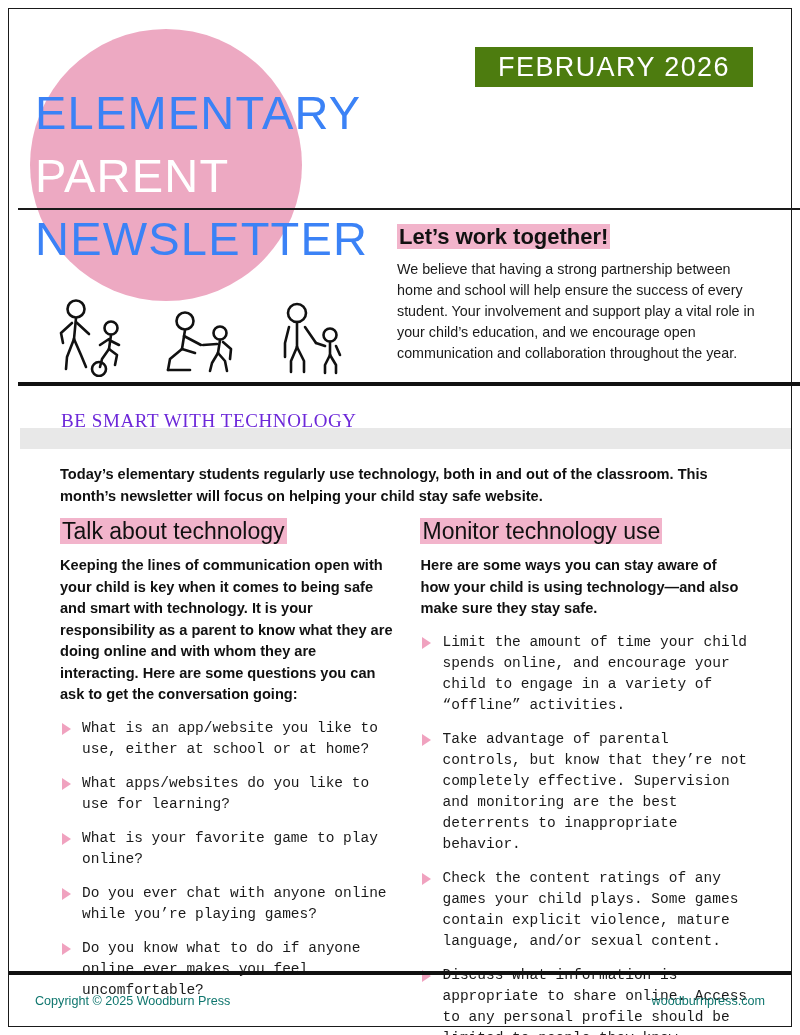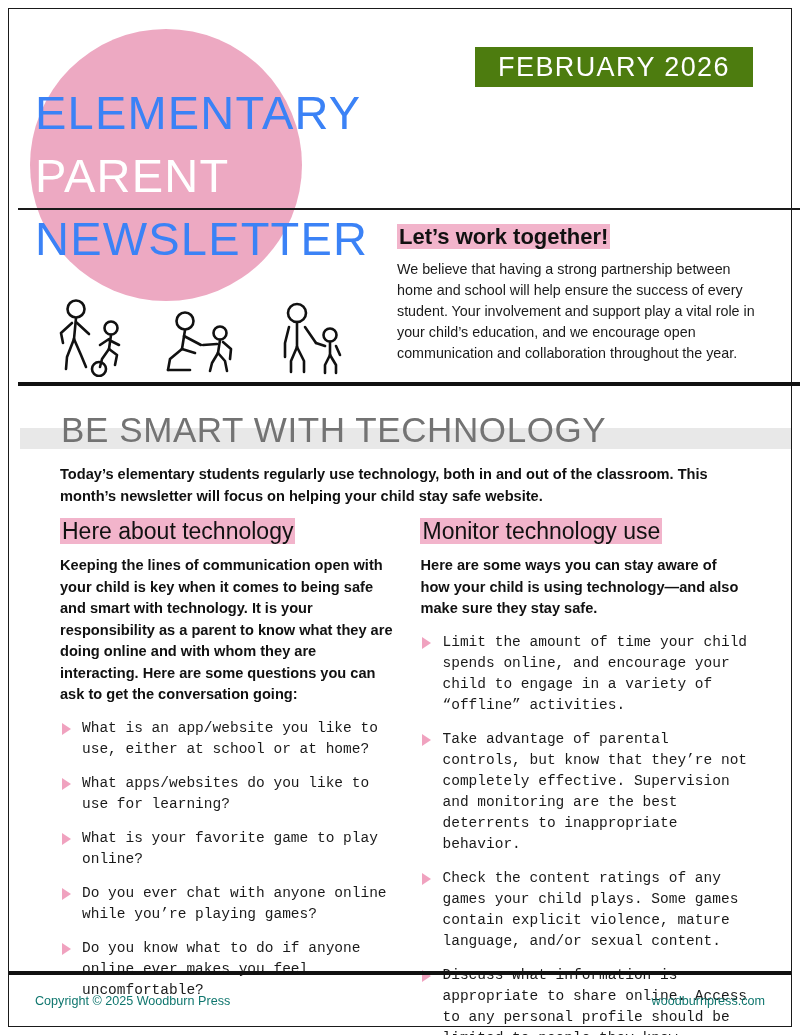--- a/index.html
+++ b/index.html
@@ -171,24 +171,25 @@
     left: 11px;
     top: 51px;
     width: 771px;
     height: 21px;
     background: #e8e8e8;
   }
   .section-title {
     position: absolute;
     left: 52px;
     top: 33px;
-    font-size: 35px;
+    font-size: 19px;
     letter-spacing: 0.6px;
-    color: #737373;
+    color: #6d28d9;
     font-weight: 400;
+    font-family: Liberation Serif, serif;
   }
 
   .lead {
     position: absolute;
     left: 51px;
     top: 86px;
     width: 690px;
     font-size: 14.6px;
     line-height: 22px;
     font-weight: bold;
@@ -355,21 +356,21 @@
   <div class="content">
 
     <div class="section-band"></div>
     <div class="section-title">BE SMART WITH TECHNOLOGY</div>
 
     <div class="lead">Today’s elementary students regularly use technology, both in and out of the classroom. This month’s newsletter will focus on helping your child stay safe website.</div>
 
     <div class="columns">
 
       <div class="col">
-        <div><span class="col-head">Here about technology</span></div>
+        <div><span class="col-head">Talk about technology</span></div>
         <div class="col-intro">Keeping the lines of communication open with your child is key when it comes to being safe and smart with technology. It is your responsibility as a parent to know what they are doing online and with whom they are interacting. Here are some questions you can ask to get the conversation going:</div>
         <ul class="bullets">
           <li><span class="tri"></span><span>What is an app/website you like to use, either at school or at home?</span></li>
           <li><span class="tri"></span><span>What apps/websites do you like to use for learning?</span></li>
           <li><span class="tri"></span><span>What is your favorite game to play online?</span></li>
           <li><span class="tri"></span><span>Do you ever chat with anyone online while you’re playing games?</span></li>
           <li><span class="tri"></span><span>Do you know what to do if anyone online ever makes you feel uncomfortable?</span></li>
         </ul>
       </div>
 

